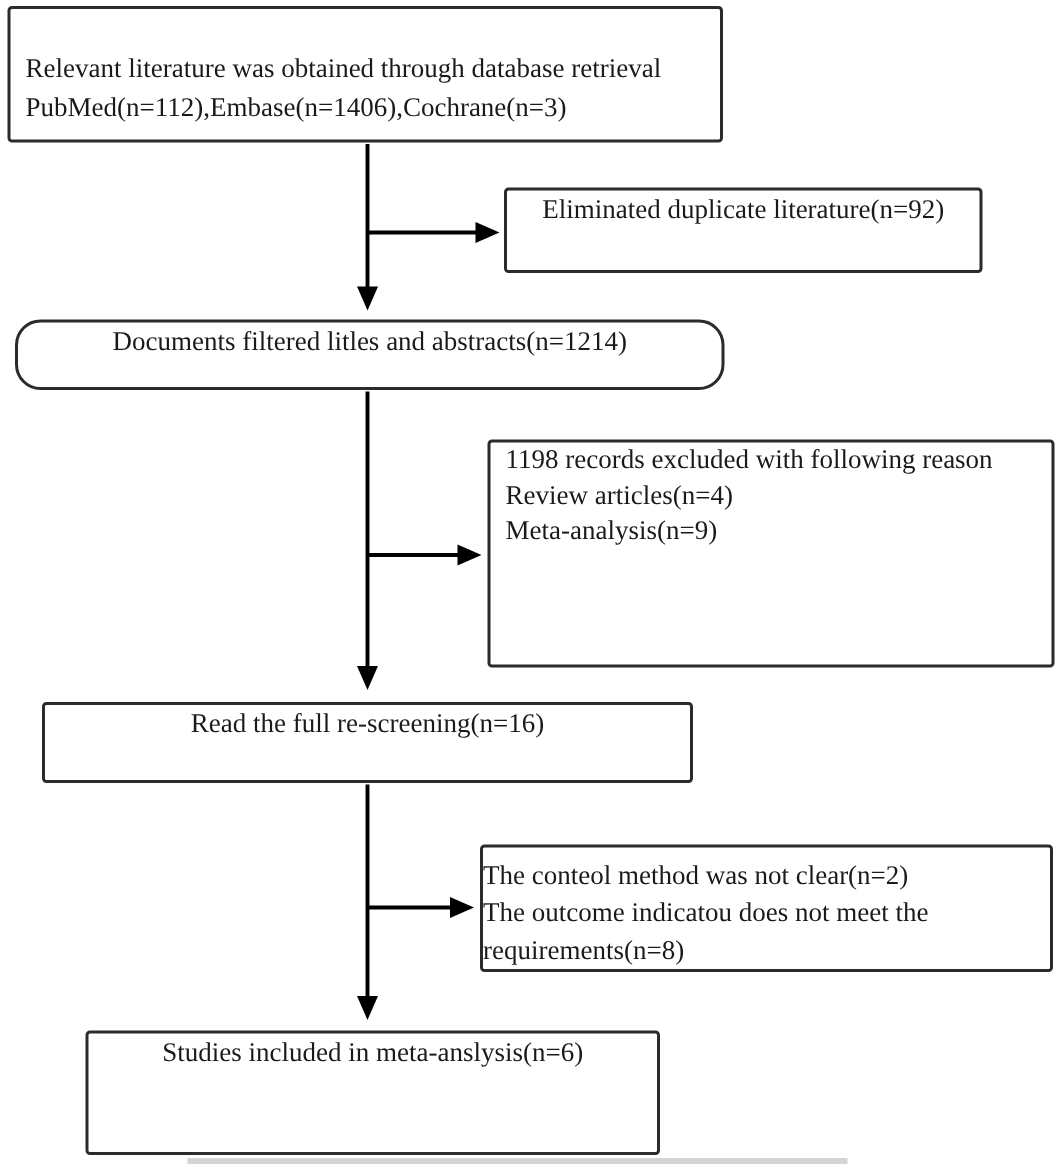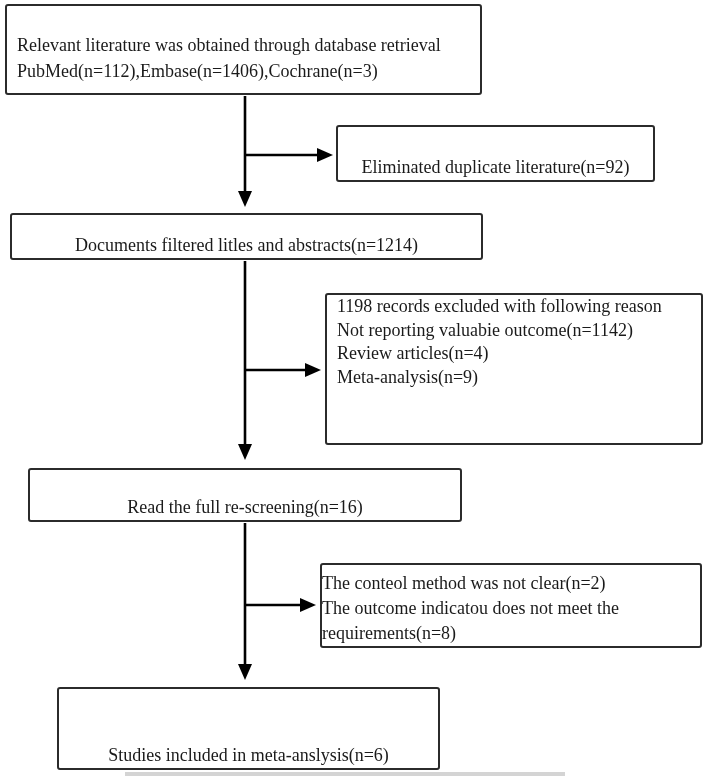--- a/index.html
+++ b/index.html
@@ -20,32 +20,32 @@
     position: absolute;
     box-sizing: border-box;
     border: 2px solid #2b2b2b;
     border-radius: 3px;
     background: #ffffff;
     font-size: 18px;
     line-height: 25px;
   }
   .box.centered {
     display: flex;
-    align-items: flex-end;
+    align-items: flex-start;
     justify-content: center;
     text-align: center;
   }
   .box.leftalign {
     text-align: left;
   }
   .nowrap { white-space: nowrap; }
 
   #box-retrieval        { left: 5px;   top: 4px;   width: 477px; height: 91px;  padding: 26px 20px 8px 10px; line-height: 26px; }
   #box-duplicates       { left: 336px; top: 125px; width: 319px; height: 57px;  }
-  #box-screened         { left: 10px;  top: 213px; width: 473px; height: 47px;  }
+  #box-screened         { left: 10px;  top: 213px; width: 473px; height: 47px; border-radius: 17px;  }
   #box-excluded         { left: 325px; top: 293px; width: 378px; height: 152px; padding: 0 10px; line-height: 23.5px; }
   #box-fulltext         { left: 28px;  top: 468px; width: 434px; height: 54px;  }
   #box-ft-excluded      { left: 320px; top: 563px; width: 382px; height: 85px;  padding: 6px 0; }
   #box-included         { left: 57px;  top: 687px; width: 383px; height: 83px;  }
 
   #arrow-layer {
     position: absolute;
     left: 0; top: 0;
     width: 708px;
     height: 777px;
@@ -106,21 +106,20 @@
   <div class="box centered" id="box-duplicates">
     <div>Eliminated duplicate literature(n=92)</div>
   </div>
 
   <div class="box centered" id="box-screened">
     <div>Documents filtered litles and abstracts(n=1214)</div>
   </div>
 
   <div class="box leftalign" id="box-excluded">
     <div class="nowrap">1198 records excluded with following reason</div>
-    <div class="nowrap">Not reporting valuabie outcome(n=1142)</div>
     <div class="nowrap">Review articles(n=4)</div>
     <div class="nowrap">Meta-analysis(n=9)</div>
   </div>
 
   <div class="box centered" id="box-fulltext">
     <div>Read the full re-screening(n=16)</div>
   </div>
 
   <div class="box leftalign" id="box-ft-excluded">
     <div class="nowrap">The conteol method was not clear(n=2)</div>

